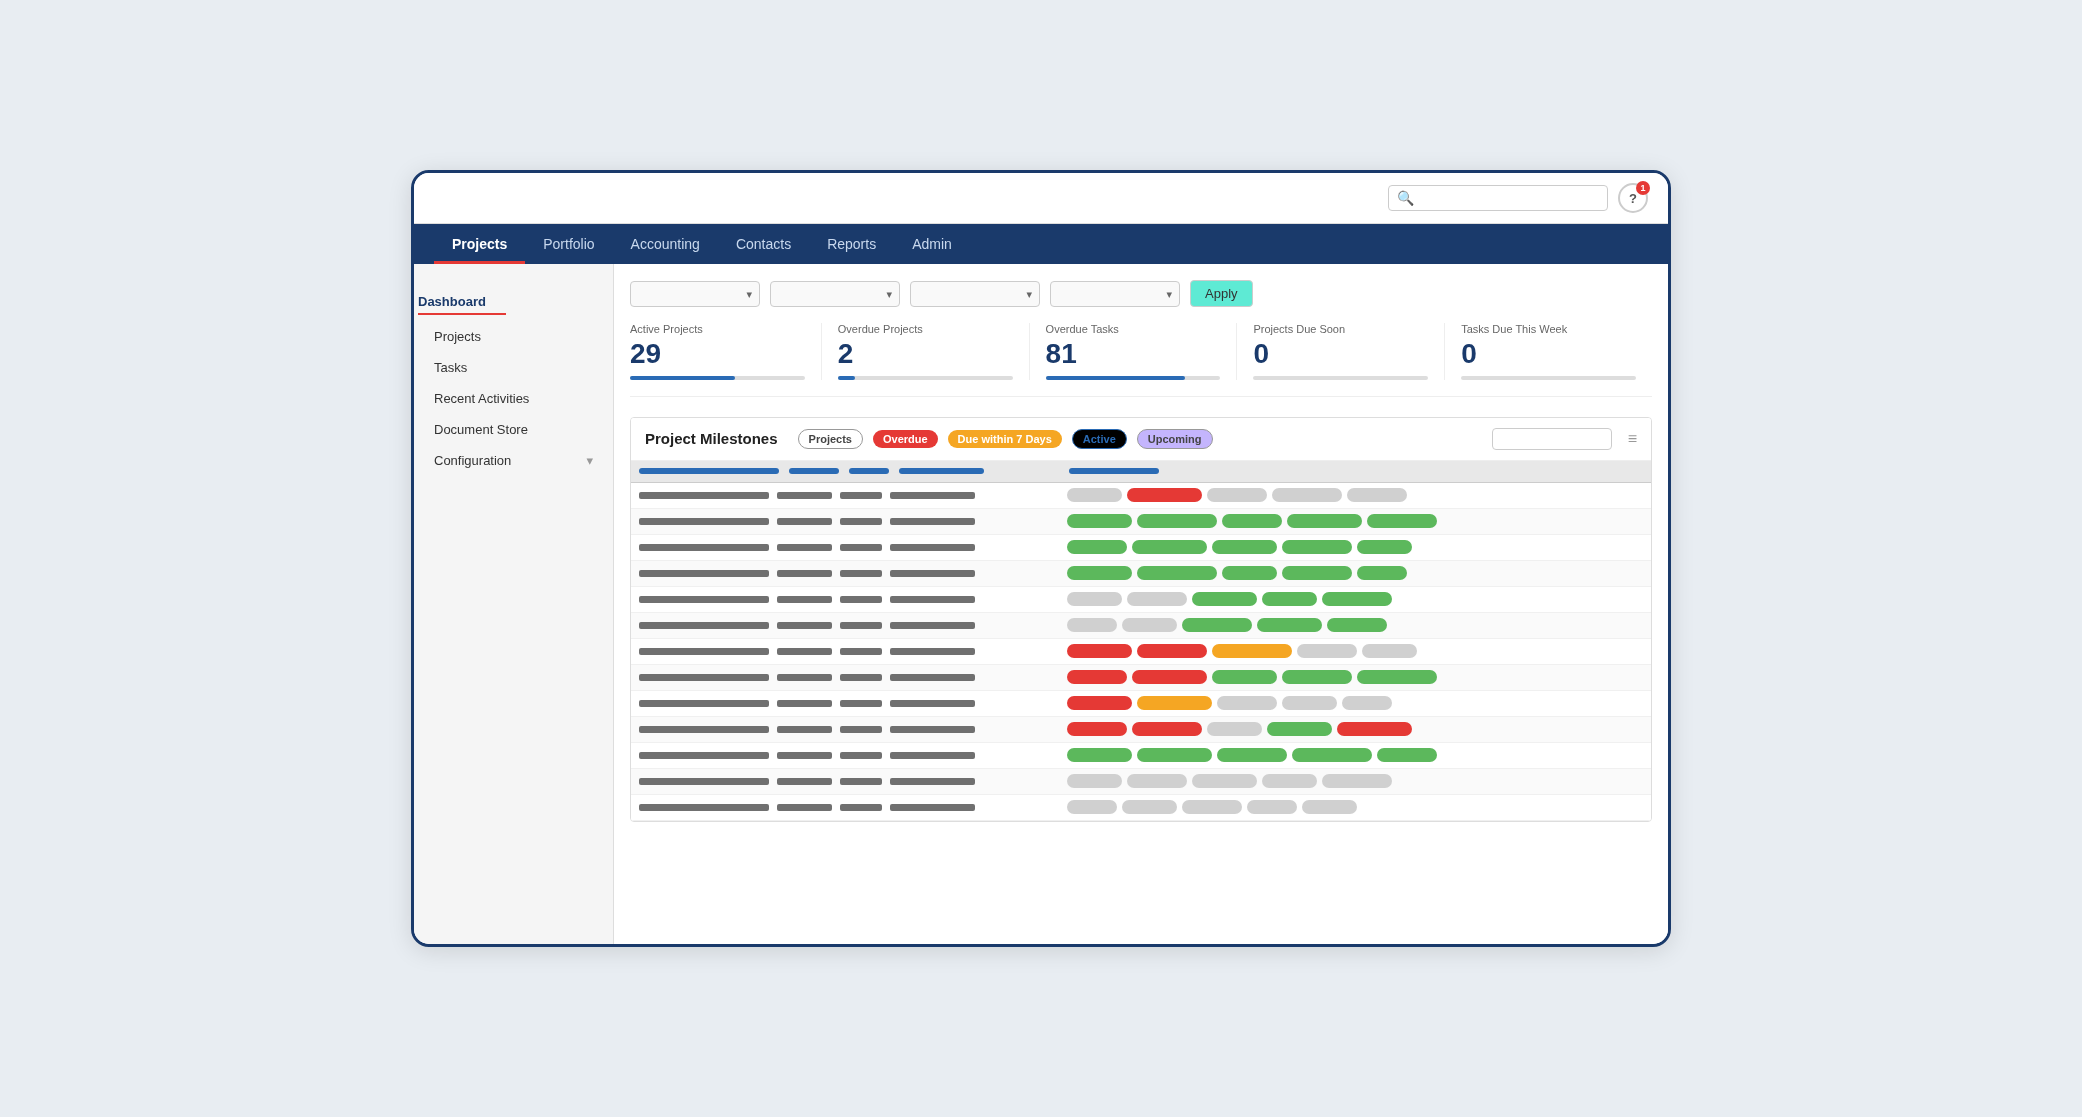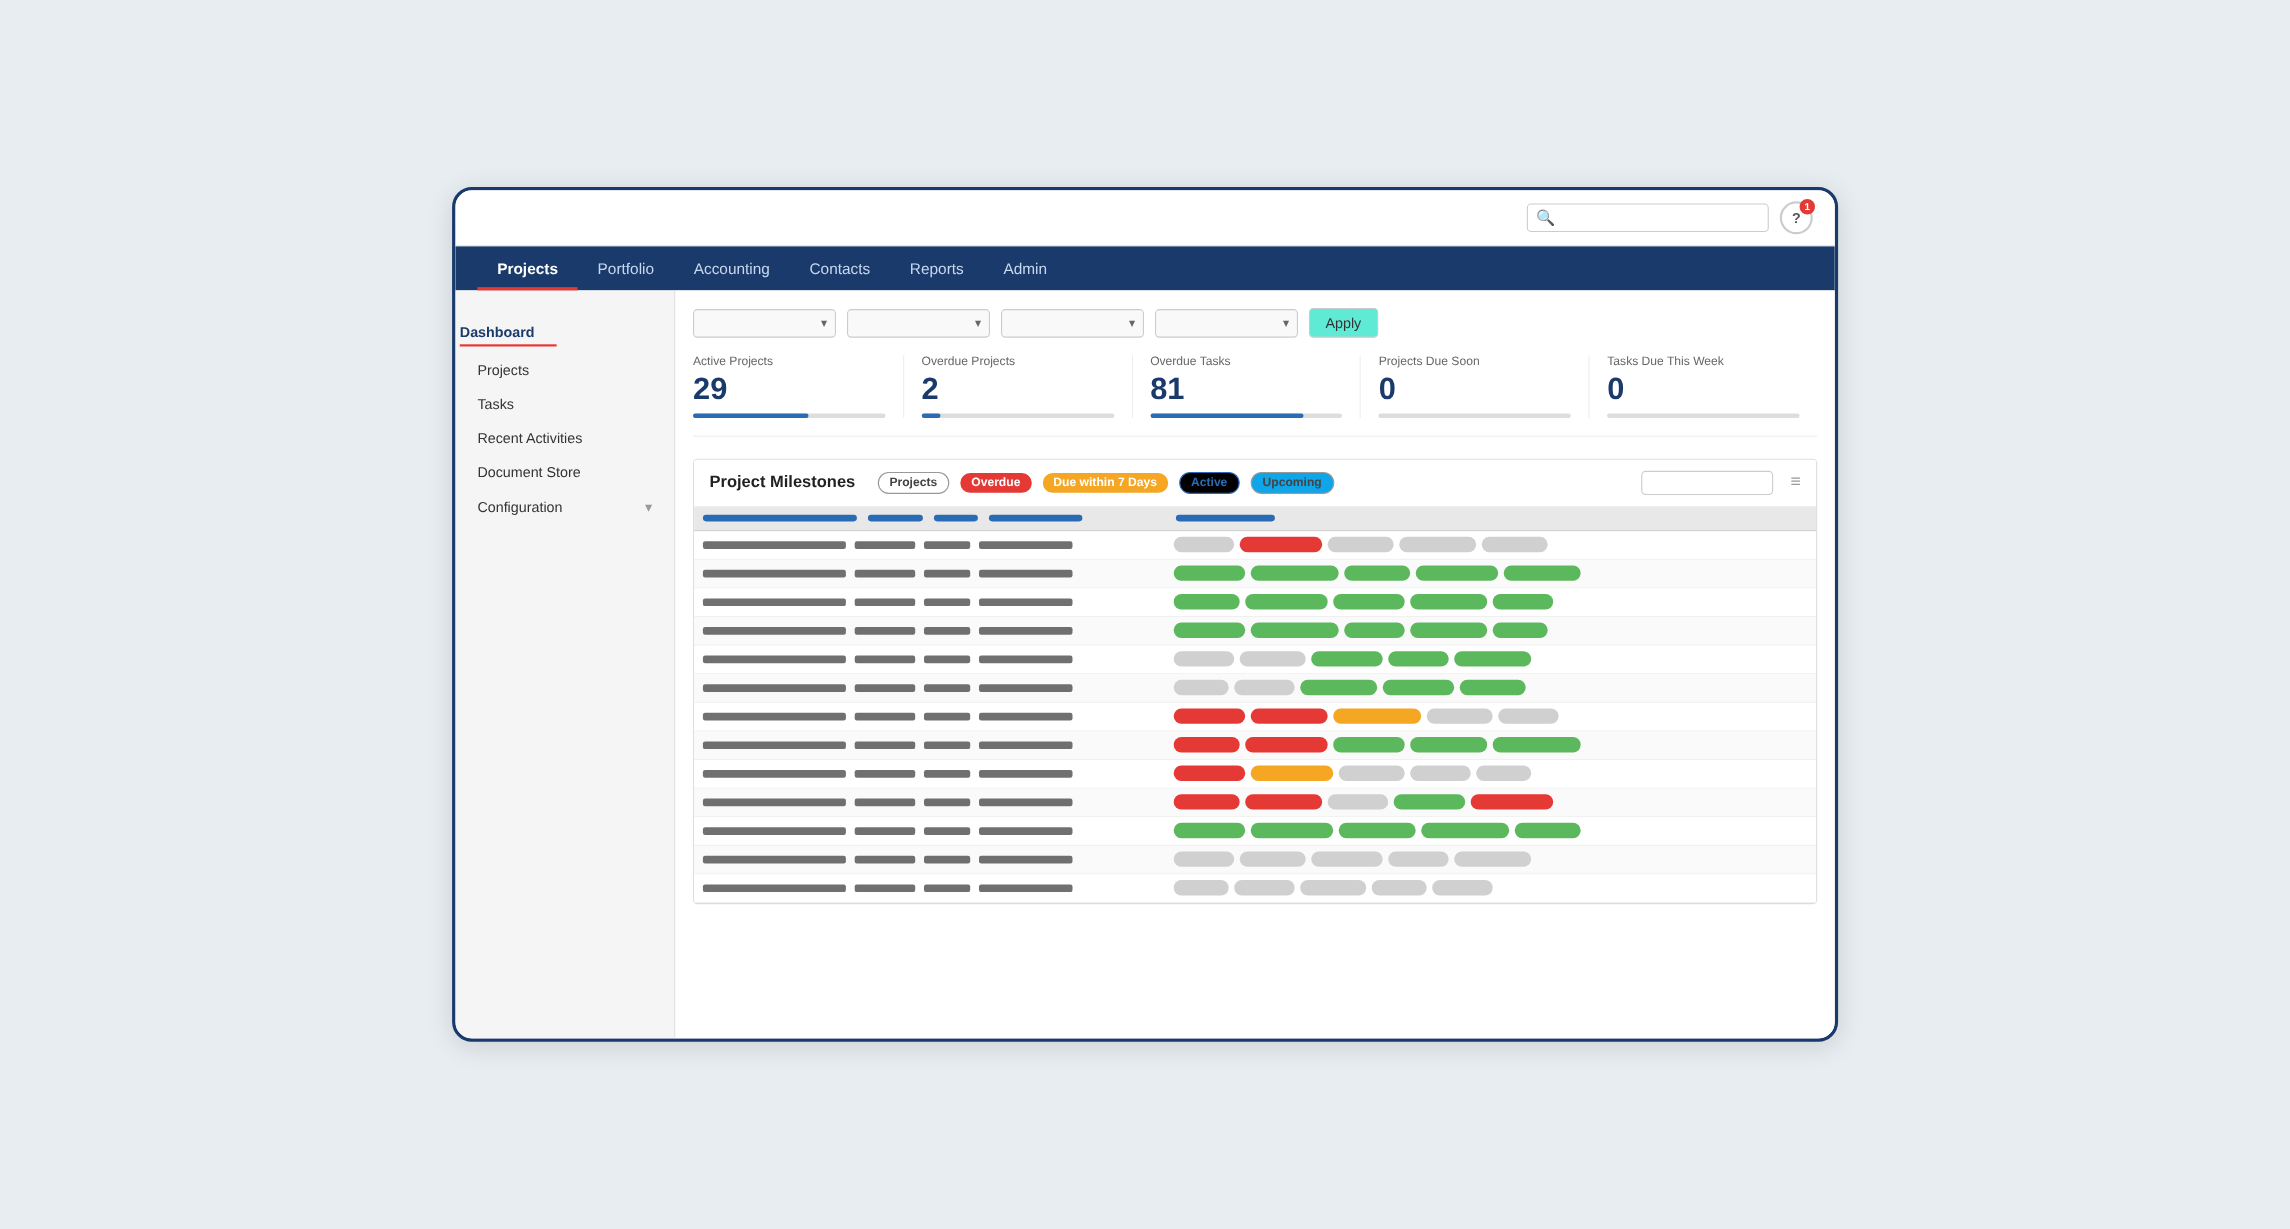--- a/index.html
+++ b/index.html
@@ -305,21 +305,21 @@
       border-radius: 12px;
       padding: 3px 10px;
       font-size: 11px;
       font-weight: 600;
       cursor: pointer;
     }
     .legend-complete { border: 1px solid #999; background: #fff; color: #444; }
     .legend-overdue { background: #e53935; color: #fff; border: none; }
     .legend-due7 { background: #f5a623; color: #fff; border: none; }
     .legend-active { border: 1px solid #2a6bb5; background: #000000; color: #2a6bb5; }
-    .legend-upcoming { border: 1px solid #999; background: #0ea5e9; color: #444; }
+    .legend-upcoming { border: 1px solid #999; background: #c4b5fd; color: #444; }
     .milestones-search {
       margin-left: auto;
       border: 1px solid #ccc;
       border-radius: 4px;
       padding: 3px 8px;
       font-size: 12px;
       width: 120px;
     }
     .milestones-menu {
       color: #999;

